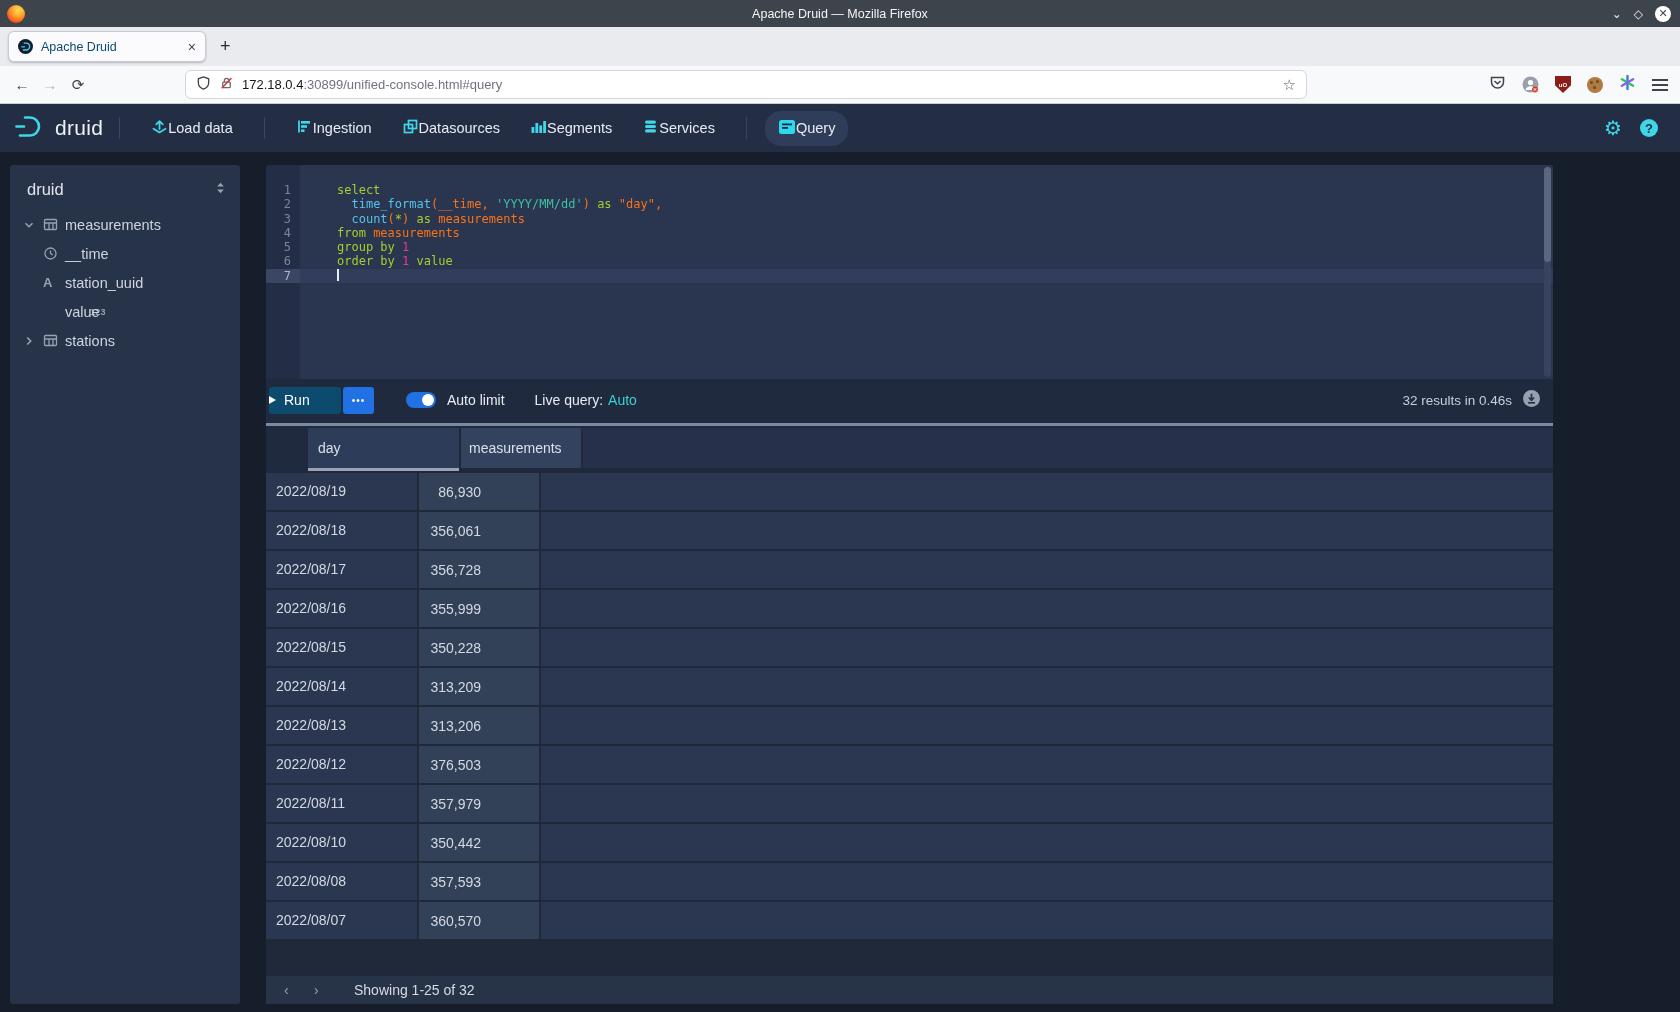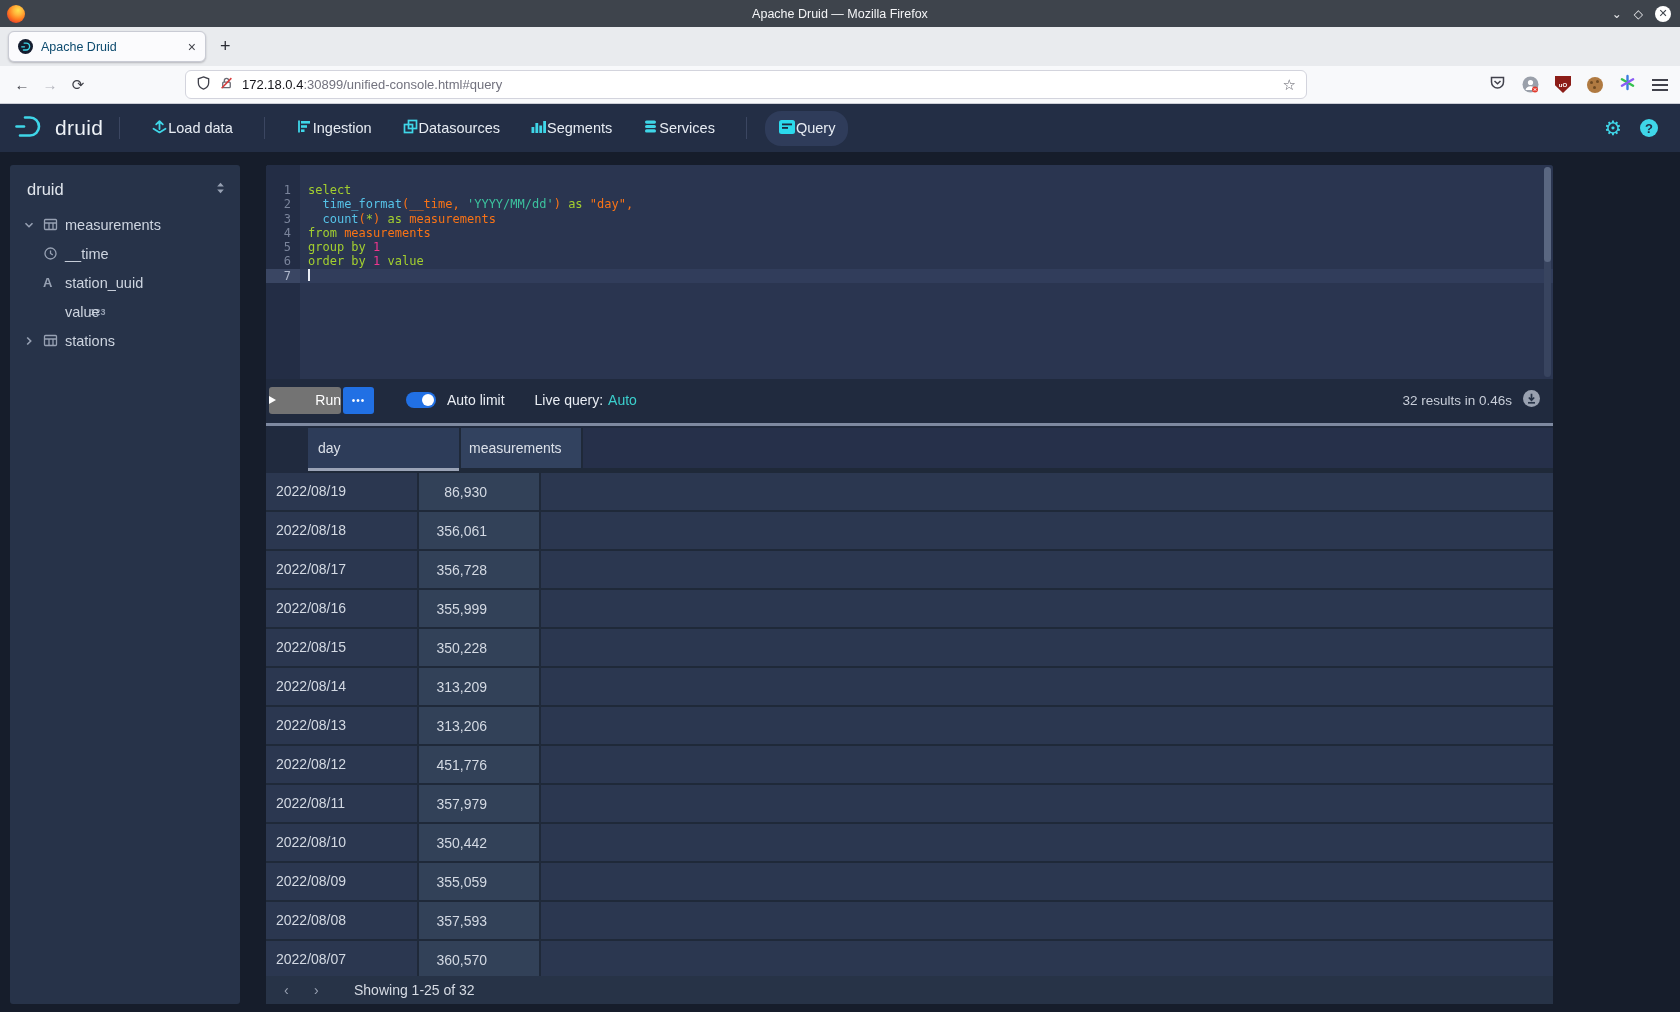--- a/index.html
+++ b/index.html
@@ -80,31 +80,31 @@
   .query-panel { position:absolute; left:266px; top:13px; width:1287px; height:839px;
     background:#202a3e; border-radius:3px; display:flex; flex-direction:column; }
 
   .editor { position:relative; height:214px; background:#2a3550; border-radius:3px 3px 0 0;
     overflow:hidden; font-family:"DejaVu Sans Mono",monospace; font-size:12px; }
   .gutter { position:absolute; left:0; top:0; bottom:0; width:34px; background:#232d45; padding-top:18px; }
   .gutter-num { height:14.3px; line-height:14.3px; text-align:right; padding-right:9px; color:#7a849b; }
   .gutter-num.cur { background:#3a4663; color:#aeb7cb; }
   .cursor-band { position:absolute; left:34px; right:0; top:103.8px; height:14.3px; background:#313d5b; }
   .code { position:relative; margin-left:34px; padding:18px 0 0 8px; }
-  .code-line { height:14.3px; line-height:14.3px; white-space:pre; color:#e6eaf2; }
+  .code-line { height:14.3px; line-height:14.3px; white-space:pre; color:#e6eaf2;margin-left:29px; }
   .tok-kw { color:#a3cf2f; } .tok-fn { color:#56c3e8; } .tok-str { color:#3cc29e; }
   .tok-num { color:#f0368f; } .tok-pl { color:#f97316; }
   .caret { display:inline-block; width:2px; height:12px; background:#e8ecf4; vertical-align:text-top; }
   .ed-scroll { position:absolute; right:2px; top:2px; bottom:2px; width:7px; background:#38445f; border-radius:4px; }
   .ed-thumb { position:absolute; right:0; top:0; width:7px; height:95px; background:#5a6781; border-radius:4px; }
 
   .runbar { height:42px; display:flex; align-items:center; padding:0 12px 0 3px; }
   .btn-group { display:flex; gap:2px; }
-  .run-btn { height:27px; width:72px; background:#737373; border-radius:3px; color:#fff;
-    display:flex; align-items:center; justify-content:space-between; gap:8px; font-size:14px; }
+  .run-btn { height:27px; width:72px; background:#0c4a6e; border-radius:3px; color:#fff;
+    display:flex; align-items:center; justify-content:flex-start; gap:8px; font-size:14px; }
   .play { width:0; height:0; border-left:7px solid #fff; border-top:4.5px solid transparent;
     border-bottom:4.5px solid transparent; }
   .more-btn { height:27px; width:31px; background:#2170e4; border-radius:3px; color:#fff;
     display:flex; align-items:center; justify-content:center; font-size:10px; letter-spacing:1px; }
   .switch { width:30px; height:16px; border-radius:9px; background:#2170e4; position:relative; margin-left:32px; }
   .switch::after { content:""; position:absolute; right:2px; top:2px; width:12px; height:12px;
     border-radius:50%; background:#fff; }
   .lbl { color:#e9edf3; font-size:14px; margin-left:11px; }
   .live-query { margin-left:30px; }
   .lq-value { color:#3bd0ce; margin-left:5px; }
@@ -117,21 +117,21 @@
   .c-fill { flex:1; margin-left:2px; }
   .thead { display:flex; height:45px; background:#1f2939;margin-left:42px; }
   .thead .c-day { background:#2d3c59; height:40px; line-height:40px; padding-left:10px;
     color:#dbe0e9; font-size:14px; position:relative; }
   .thead .c-day::after { content:""; position:absolute; left:0; right:0; top:40px; height:3px; background:#9aa3b6; }
   .thead .c-meas { background:#32425f; height:40px; line-height:40px; padding-left:8px; color:#dbe0e9; font-size:14px; }
   .thead .c-fill { background:#26304a; height:40px; }
   .tbody { flex:1; overflow:hidden; background:#1f2939; }
   .trow { display:flex; height:37px; margin-bottom:2px; }
   .trow .c-day { background:#2b3750; line-height:37px; padding-left:10px; color:#d3d9e3; font-size:14px; }
-  .trow .c-meas { background:#324158; line-height:37px; padding-left:12px; }
+  .trow .c-meas { background:#324158; line-height:37px; padding-left:6px; }
   .numv { display:inline-block; min-width:56px; text-align:right; color:#d3d9e3; font-size:14px; }
   .trow .c-fill { background:#2b3750; }
 
   .pagination { height:28px; background:#273347; display:flex; align-items:center; padding-left:18px; }
   .pg-chev { color:#99a2b3; font-size:14px; width:30px; }
   .pg-label { color:#d6dbe4; font-size:14px; margin-left:10px; }
 </style>
 </head>
 <body>
 
@@ -443,36 +443,31 @@
             <div class="c-meas"><span class="numv">313,209</span></div>
             <div class="c-fill"></div>
           </div>
           <div class="trow">
             <div class="c-day">2022/08/13</div>
             <div class="c-meas"><span class="numv">313,206</span></div>
             <div class="c-fill"></div>
           </div>
           <div class="trow">
             <div class="c-day">2022/08/12</div>
-            <div class="c-meas"><span class="numv">451,776</span></div>
+            <div class="c-meas"><span class="numv">376,503</span></div>
             <div class="c-fill"></div>
           </div>
           <div class="trow">
             <div class="c-day">2022/08/11</div>
             <div class="c-meas"><span class="numv">357,979</span></div>
             <div class="c-fill"></div>
           </div>
           <div class="trow">
             <div class="c-day">2022/08/10</div>
             <div class="c-meas"><span class="numv">350,442</span></div>
-            <div class="c-fill"></div>
-          </div>
-          <div class="trow">
-            <div class="c-day">2022/08/09</div>
-            <div class="c-meas"><span class="numv">355,059</span></div>
             <div class="c-fill"></div>
           </div>
           <div class="trow">
             <div class="c-day">2022/08/08</div>
             <div class="c-meas"><span class="numv">357,593</span></div>
             <div class="c-fill"></div>
           </div>
           <div class="trow">
             <div class="c-day">2022/08/07</div>
             <div class="c-meas"><span class="numv">360,570</span></div>

